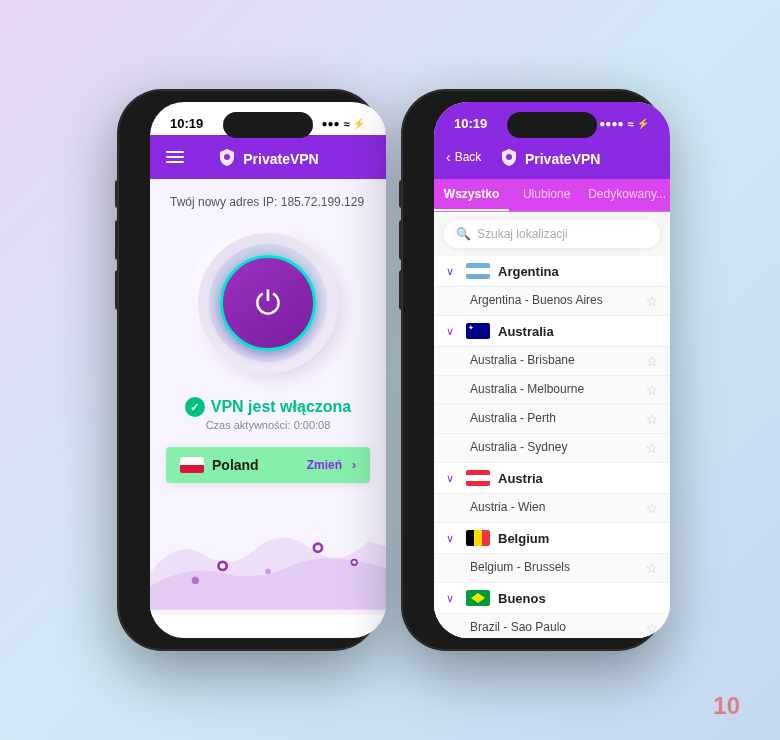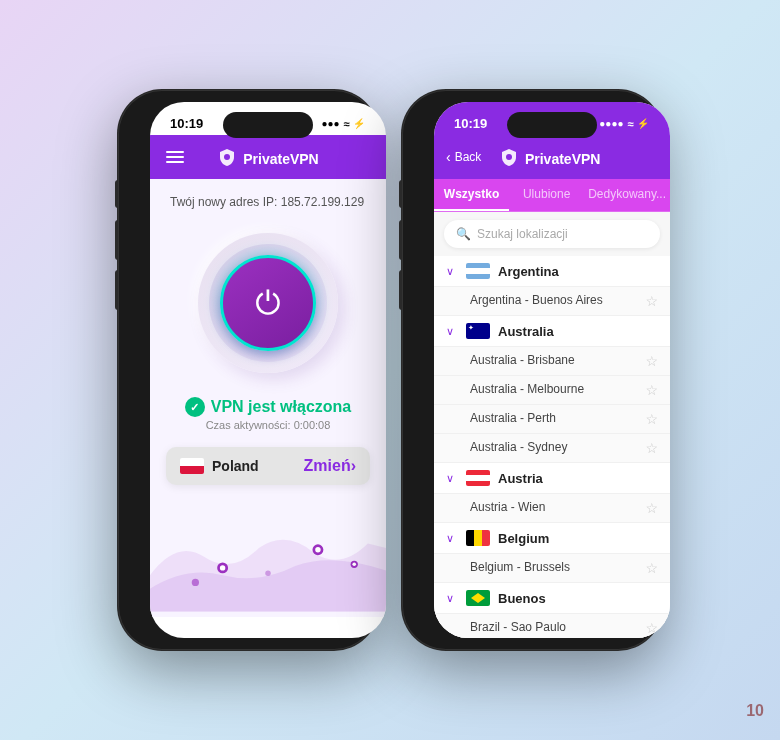--- a/index.html
+++ b/index.html
@@ -220,22 +220,22 @@
 
     .uptime {
       font-size: 11px;
       color: #888;
       text-align: center;
       padding: 2px 0 12px;
     }
 
     .location-bar {
       margin: 0 16px 12px;
-      background: #e5e5e5;
-      border-radius: 10px;
+      background: #86efac;
+      border-radius: 4px;
       padding: 10px 14px;
       display: flex;
       align-items: center;
       justify-content: space-between;
       box-shadow: 0 2px 8px rgba(0,0,0,0.08);
     }
 
     .location-left {
       display: flex;
       align-items: center;
@@ -254,25 +254,25 @@
     .flag-pl-bottom { background: #dc143c; flex: 1; }
 
     .location-name {
       font-size: 14px;
       font-weight: 600;
       color: #222;
     }
 
     .change-btn {
       color: #8a2be2;
-      font-size: 16px;
+      font-size: 12px;
       font-weight: 600;
       display: flex;
       align-items: center;
-      gap: 0;
+      gap: 10px;
       cursor: pointer;
     }
 
     
     .map-area {
       position: relative;
       height: 120px;
       overflow: hidden;
     }
 
@@ -438,24 +438,24 @@
       width: 14px;
       height: 10px;
       background: #FEDD00;
       clip-path: polygon(50% 0%, 100% 50%, 50% 100%, 0% 50%);
     }
 
     
     .ten-logo {
       position: absolute;
       bottom: 20px;
-      right: 16px;
-      font-size: 16px;
+      right: 40px;
+      font-size: 24px;
       font-weight: 900;
-      color: #7f1d1d;
+      color: #ef4444;
       opacity: 0.6;
     }
 
     
     .locations-list::-webkit-scrollbar { display: none; }
 
     
     .phone::before {
       content: '';
       position: absolute;

